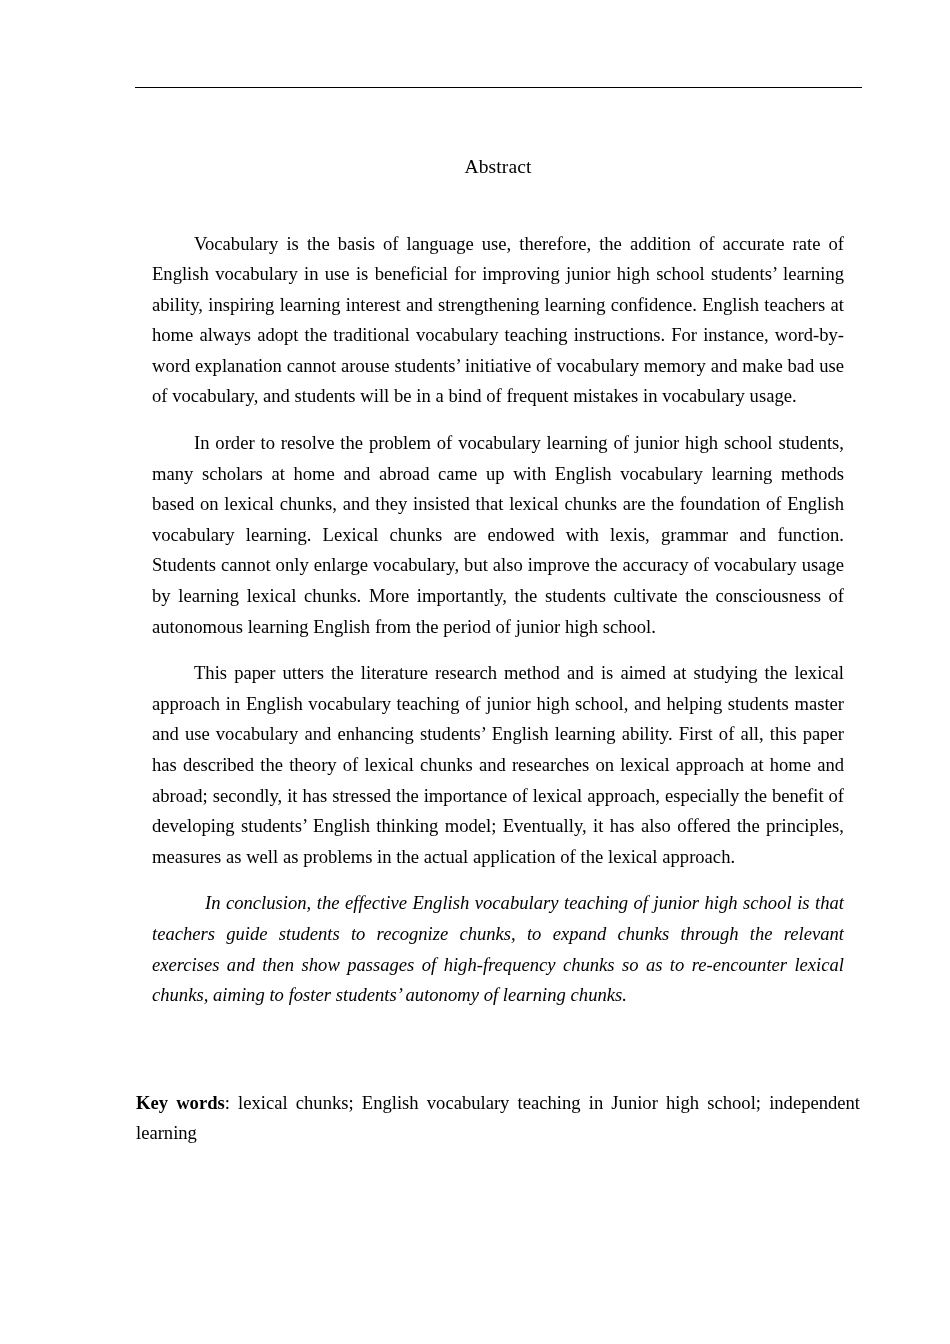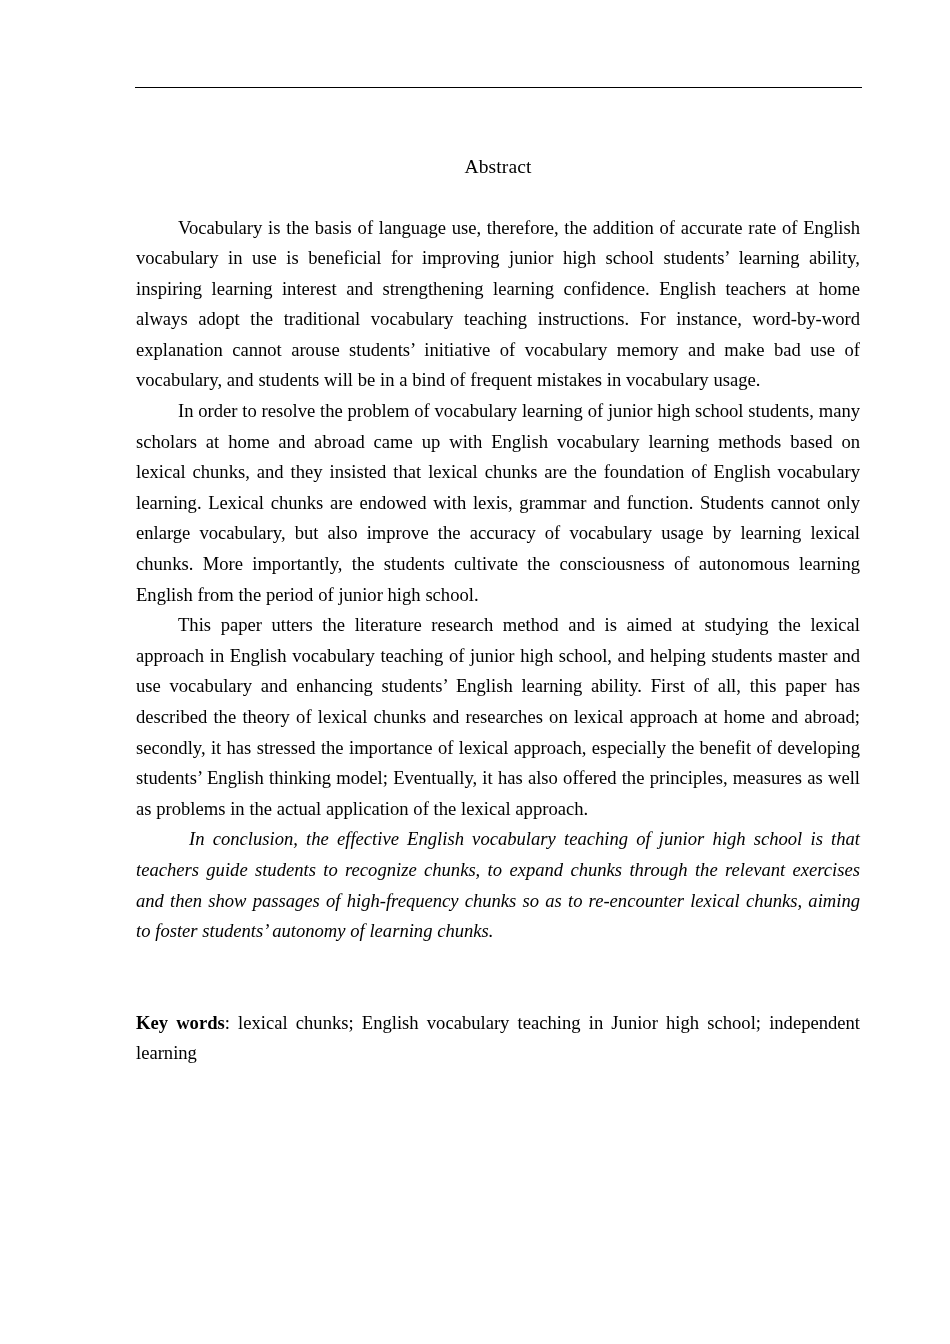--- a/index.html
+++ b/index.html
@@ -47,21 +47,21 @@
     letter-spacing: 0.1px;
   }
   .spacer-after-title {
     height: 30px;
   }
   .body-text {
     font-size: 18.6px;
     line-height: 30.6px;
     text-align: justify;
     text-justify: inter-word;
-    margin: 0;
+    margin: 16px;
     hyphens: none;
     word-spacing: 0.1px;
   }
   .body-text.indent-normal {
     text-indent: 42px;
   }
   .body-text.indent-wide {
     text-indent: 53px;
     font-style: italic;
   }

